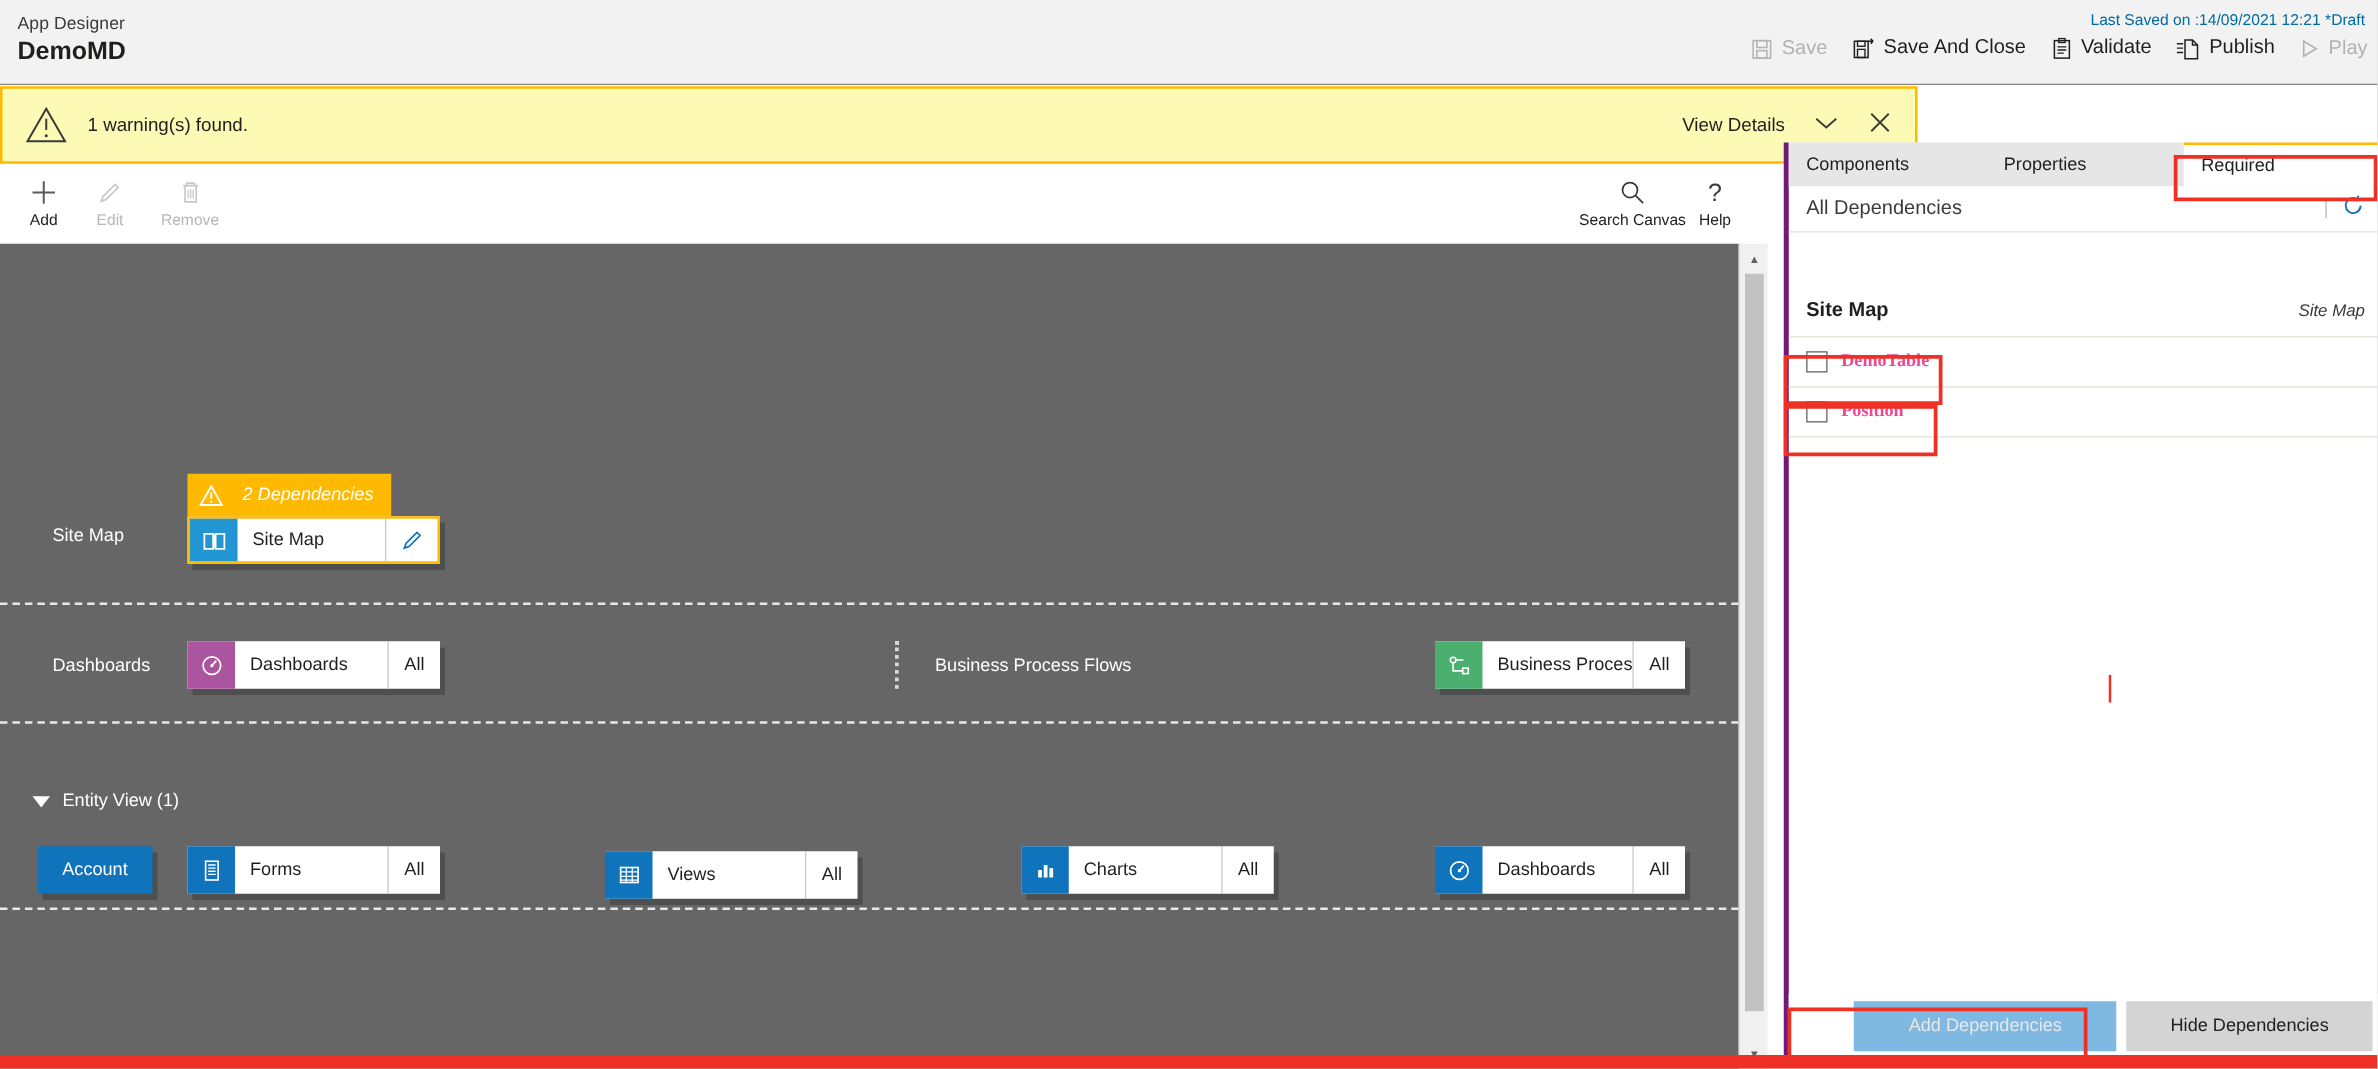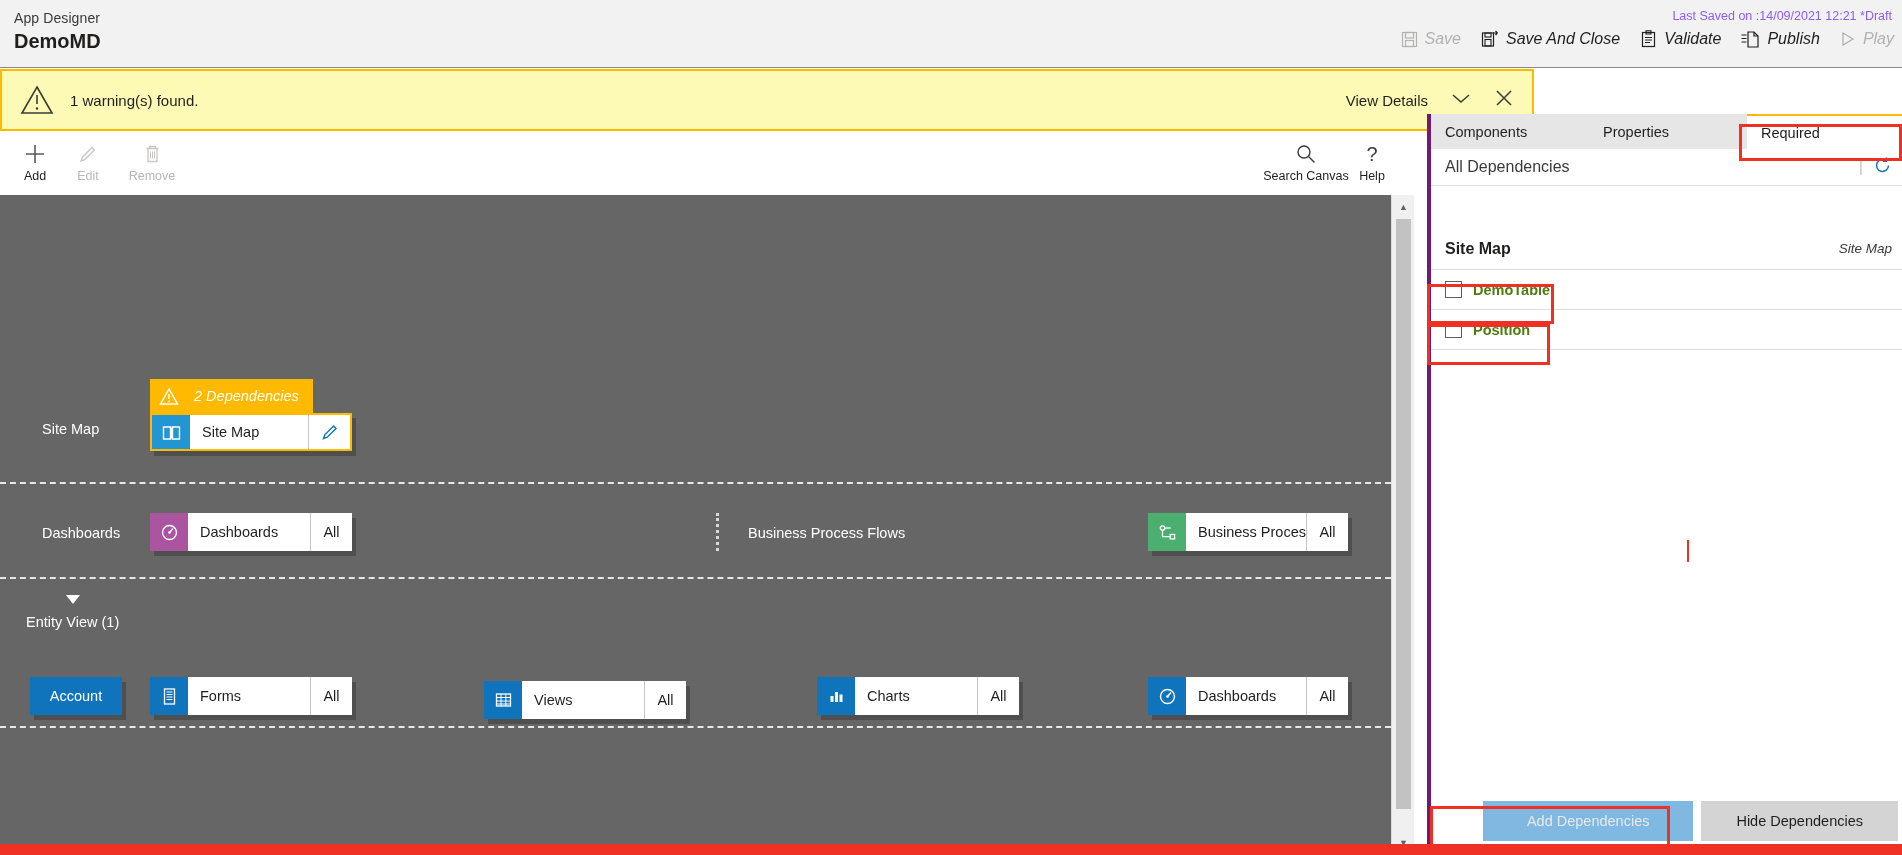--- a/index.html
+++ b/index.html
@@ -19,31 +19,30 @@
   .app-label {
     position: absolute; left: 14px; top: 10px;
     font-size: 14px; color: #3b3a39; letter-spacing: .1px;
   }
   .app-title {
     position: absolute; left: 14px; top: 30px;
     font-size: 20px; font-weight: bold; color: #201f1e;
   }
   .last-saved {
     position: absolute; right: 10px; top: 9px;
-    font-size: 12.5px; color: #8b5cf6;
+    font-size: 12.5px; color: #0369a1;
   }
   .cmdbar {
     position: absolute; right: 8px; top: 30px;
     display: flex; align-items: center; gap: 20px;
   }
   .cmd {
-    display: flex; align-items: center; gap: 7px;
+    display: flex; align-items: flex-start; gap: 7px;
     font-size: 16px; color: #201f1e; cursor: pointer;
     line-height: 1;
-    font-style: italic;
   }
   .cmd.disabled { color: #b4b2b0; cursor: default; }
   .cmd svg { display: block; }
 
   
   .warnbar {
     position: absolute; left: 0; top: 69px; width: 1534px; height: 62px;
     background: #fcfab4; border: 2px solid #ffb900;
   }
   .warn-ico {
@@ -174,21 +173,21 @@
   .rrow-title { font-size: 16px; color: #3b3a39; padding-left: 14px; }
   .rrow-title.b { font-weight: bold; color: #201f1e; }
   .rrow-right {
     position: absolute; right: 14px; display: flex; align-items: center; gap: 10px;
   }
   .rrow-right .ital { font-size: 13.5px; font-style: italic; color: #3b3a39; }
   .chk {
     width: 17px; height: 17px; border: 1.5px solid #605e5c; background: #fff;
     margin-left: 14px; cursor: pointer; flex: none;
   }
-  .chk-lbl { font-size: 14.5px; font-weight: bold; color: #4d7c0f; padding-left: 11px; }
+  .chk-lbl { font-size: 14.5px; font-weight: bold; color: #ec4899; padding-left: 11px; font-family: Liberation Serif, serif; }
   .chevron-dn {
     margin-left: 14px; width: 16px; height: 16px; display: flex;
     align-items: center; justify-content: center;
   }
 
   .redbox { position: absolute; border: 3px solid #ee3124; pointer-events: none; }
   .redcursor { position: absolute; width: 2px; background: #ee3124; }
 
   .rbtn-row {
     position: absolute; left: 0; bottom: 0; width: 475px; height: 52px;
@@ -401,21 +400,21 @@
             <path d="M4.5 7.2 v6.5 h7.7" fill="none" stroke="#ffffff" stroke-width="1.3"></path>
             <path d="M6.7 5 h6" stroke="#ffffff" stroke-width="1.3"></path>
           </svg>
       </div>
       <div class="t-name">Business Proces...</div>
       <div class="t-all">All</div>
     </div>
 
     <div class="dashed-sep" style="top:382px;"></div>
 
-    <div class="group-head" style="left:26px; top:400px;flex-direction:column;">
+    <div class="group-head" style="left:26px; top:438px;">
       <span class="caret-dn"></span>
       <span>Entity View (1)</span>
     </div>
 
     <div class="entity-btn" style="left:30px; top:482px; width:92px;">
       <span>Account</span>
     </div>
 
     <div class="tile" style="left:150px; top:482px; width:202px;">
       <div class="t-ico" style="background:#0f74bb;">

